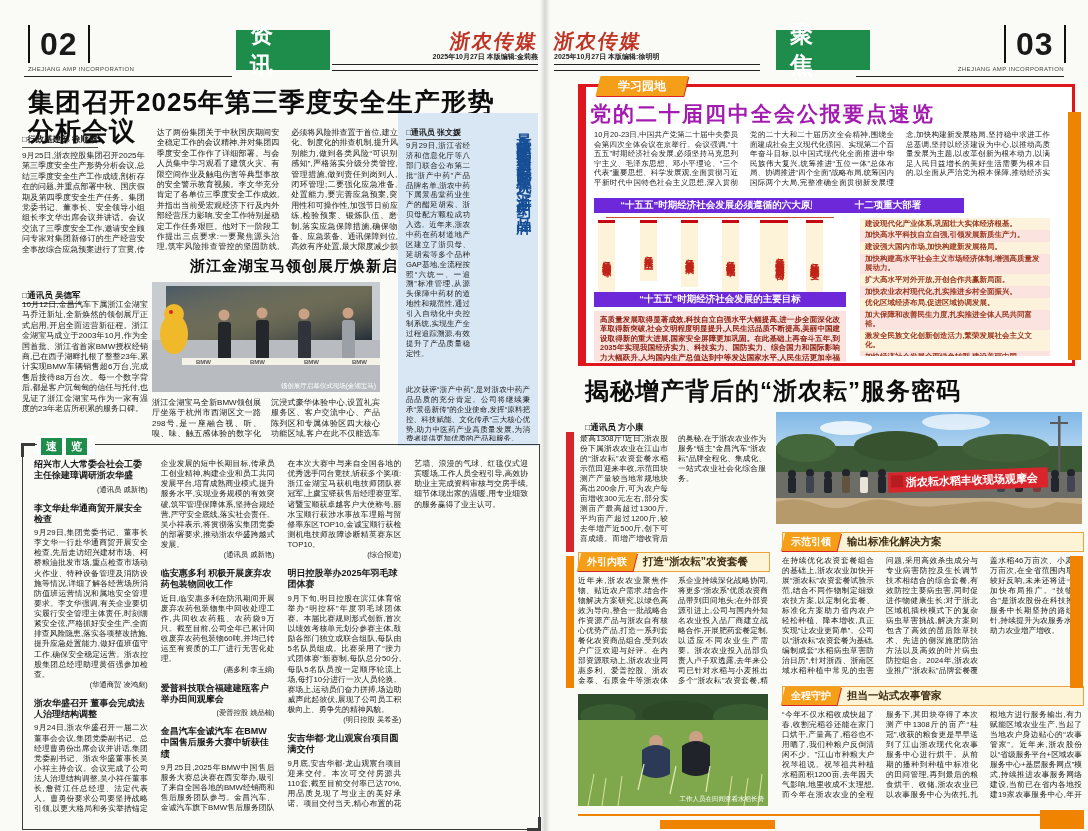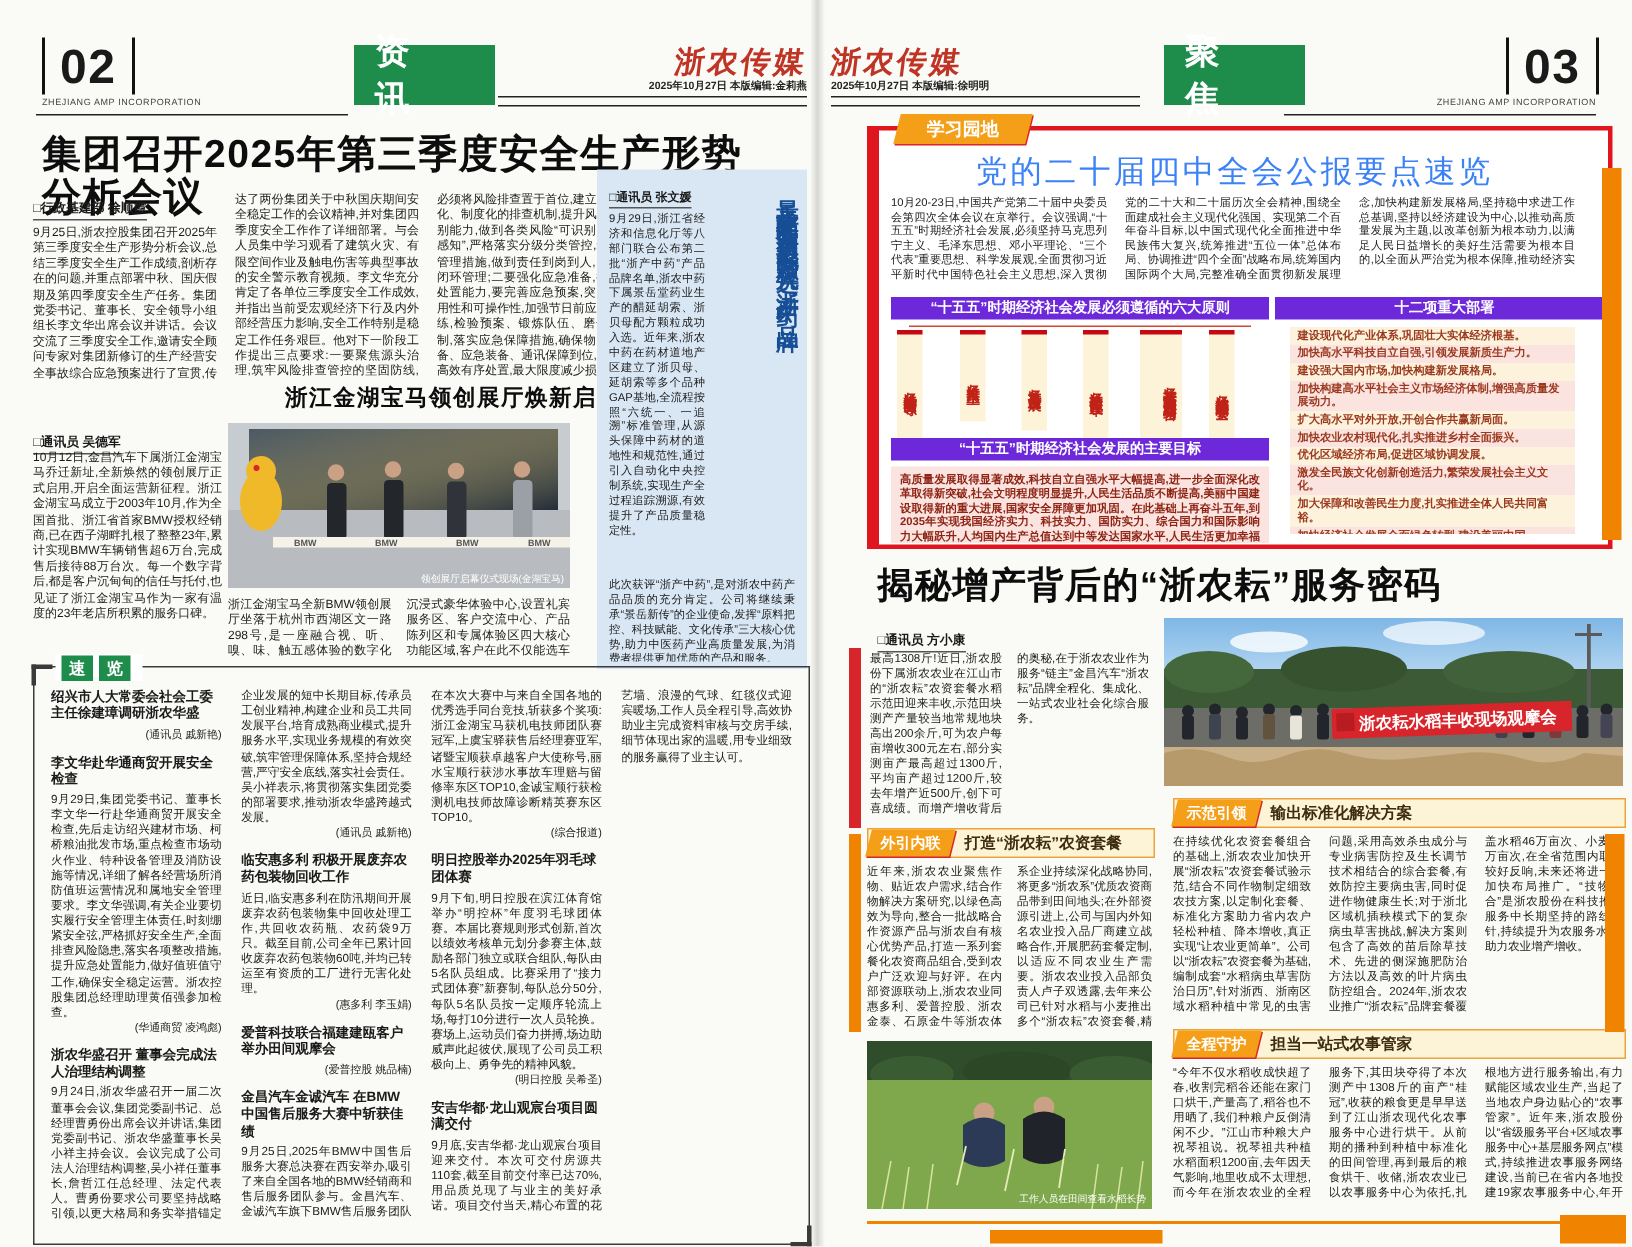--- a/index.html
+++ b/index.html
@@ -25,21 +25,21 @@
   .qbadge{display:inline-flex;width:21px;height:17px;background:#1e8c4a;color:#fff;font-size:11px;font-weight:bold;align-items:center;justify-content:center;margin-right:4px}
   .qh{font-size:9px;font-weight:bold;line-height:1.25;margin:8px 0 3px}
   .qh.first{margin-top:0}
   .qb{font-size:7.8px;line-height:1.3;text-align:justify}
   .src{display:block;text-align:right;font-size:7.3px;color:#222}
   .sidebar{background:#d9e7f4}
   .vtitle{writing-mode:vertical-rl;font-weight:900;font-size:15px;letter-spacing:3px;color:#174f96;line-height:1.25}
   .redframe{border:3px solid #e0161f;border-left:8px solid #e0161f;background:#fff}
   .obadge{background:#f59e17;color:#fff;font-weight:bold;display:flex;align-items:center;justify-content:center;transform:skewX(-14deg);box-shadow:1px 1px 0 #d8252b}
   .obadge>span{transform:skewX(14deg)}
-  .redtitle{color:#3b82f6;font-weight:400;letter-spacing:2px;text-align:center}
+  .redtitle{color:#a21caf;font-weight:700;letter-spacing:2px;}
   .redbar{background:#6d28d9;color:#fff;font-weight:bold;display:flex;align-items:center;justify-content:center;font-size:9.5px}
   .vbox{writing-mode:vertical-rl;background:#fdf3d8;color:#c02318;font-weight:bold;font-size:9px;letter-spacing:1px;line-height:1.2;padding:4px 3px;border-top:3px solid #c50812;text-align:center}
   .goals{background:#fbe4e0;color:#8e2415;font-size:7.5px;line-height:1.25;text-align:justify;padding:4px 6px;font-weight:bold}
   ol.deploy{list-style:none;margin:0;padding:0;font-size:7.5px;line-height:1.18;color:#9c3a20;font-weight:bold}
   ol.deploy li{padding:1.5px 5px}
   ol.deploy li:nth-child(odd){background:#fdf3dc}
   ol.deploy li:nth-child(even){background:#fbe4e0}
   .secbar{background:#fdf3d6;border:1.5px solid #f0a23a;display:flex;align-items:center;font-weight:bold;color:#3d2c10;font-size:10.5px}
   .secbar .obadge{width:56px;height:100%;font-size:10px;margin-right:8px}
   .body77{font-size:7.7px;line-height:1.3;text-align:justify}
@@ -186,31 +186,31 @@
 <div class="abs vbox ov" style="left:598px;top:220px;height:62px">坚持党的全面领导</div>
 <div class="abs vbox ov" style="left:640px;top:220px;height:50px">坚持人民至上</div>
 <div class="abs vbox ov" style="left:681px;top:220px;height:56px">坚持高质量发展</div>
 <div class="abs vbox ov" style="left:722px;top:220px;height:62px">坚持全面深化改革</div>
 <div class="abs vbox ov" style="left:760px;top:220px;height:62px;width:22px">坚持有效市场和有为政府相结合</div>
 <div class="abs vbox ov" style="left:806px;top:220px;height:66px">坚持统筹发展和安全</div>
 
 <div class="abs redbar" style="left:594px;top:292px;width:252px;height:15px">“十五五”时期经济社会发展的主要目标</div>
 <div class="abs goals ov" style="left:594px;top:311px;width:240px;height:43px">高质量发展取得显著成效,科技自立自强水平大幅提高,进一步全面深化改革取得新突破,社会文明程度明显提升,人民生活品质不断提高,美丽中国建设取得新的重大进展,国家安全屏障更加巩固。在此基础上再奋斗五年,到2035年实现我国经济实力、科技实力、国防实力、综合国力和国际影响力大幅跃升,人均国内生产总值达到中等发达国家水平,人民生活更加幸福美好,基本实现社会主义现代化。</div>
 
-<div class="abs redbar" style="left:850px;top:198px;width:226px;height:15px">十二项重大部署</div>
+<div class="abs redbar" style="left:812px;top:198px;width:152px;height:15px">十二项重大部署</div>
 <ol class="deploy abs ov" style="left:860px;top:218px;width:190px;height:138px">
   <li>建设现代化产业体系,巩固壮大实体经济根基。</li>
   <li>加快高水平科技自立自强,引领发展新质生产力。</li>
   <li>建设强大国内市场,加快构建新发展格局。</li>
   <li>加快构建高水平社会主义市场经济体制,增强高质量发展动力。</li>
   <li>扩大高水平对外开放,开创合作共赢新局面。</li>
   <li>加快农业农村现代化,扎实推进乡村全面振兴。</li>
   <li>优化区域经济布局,促进区域协调发展。</li>
+  <li>加大保障和改善民生力度,扎实推进全体人民共同富裕。</li>
   <li>激发全民族文化创新创造活力,繁荣发展社会主义文化。</li>
-  <li>加大保障和改善民生力度,扎实推进全体人民共同富裕。</li>
   <li>加快经济社会发展全面绿色转型,建设美丽中国。</li>
 
 </ol>
 
 <div class="abs orange" style="left:1068px;top:112px;width:13px;height:248px"></div>
 
 <h2 class="abs headline-xl" style="left:585px;top:378px;width:480px;font-size:24px;margin:0">揭秘增产背后的“浙农耘”服务密码</h2>
 <div class="abs" style="left:585px;top:416px">
   <span class="byline">□通讯员 方小康</span>
 </div>

